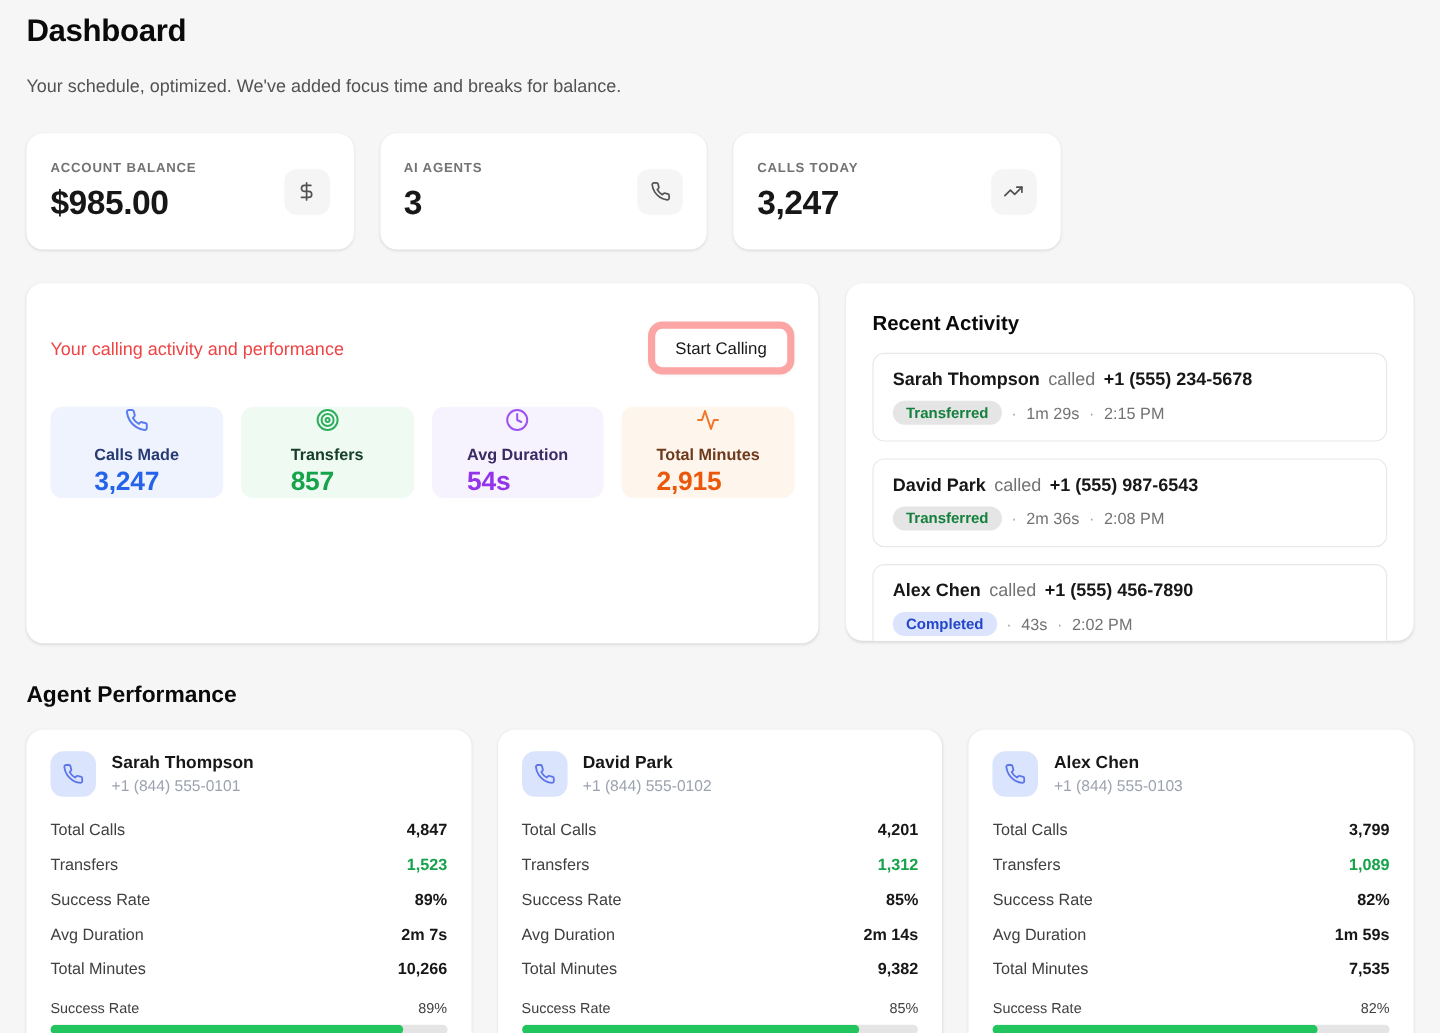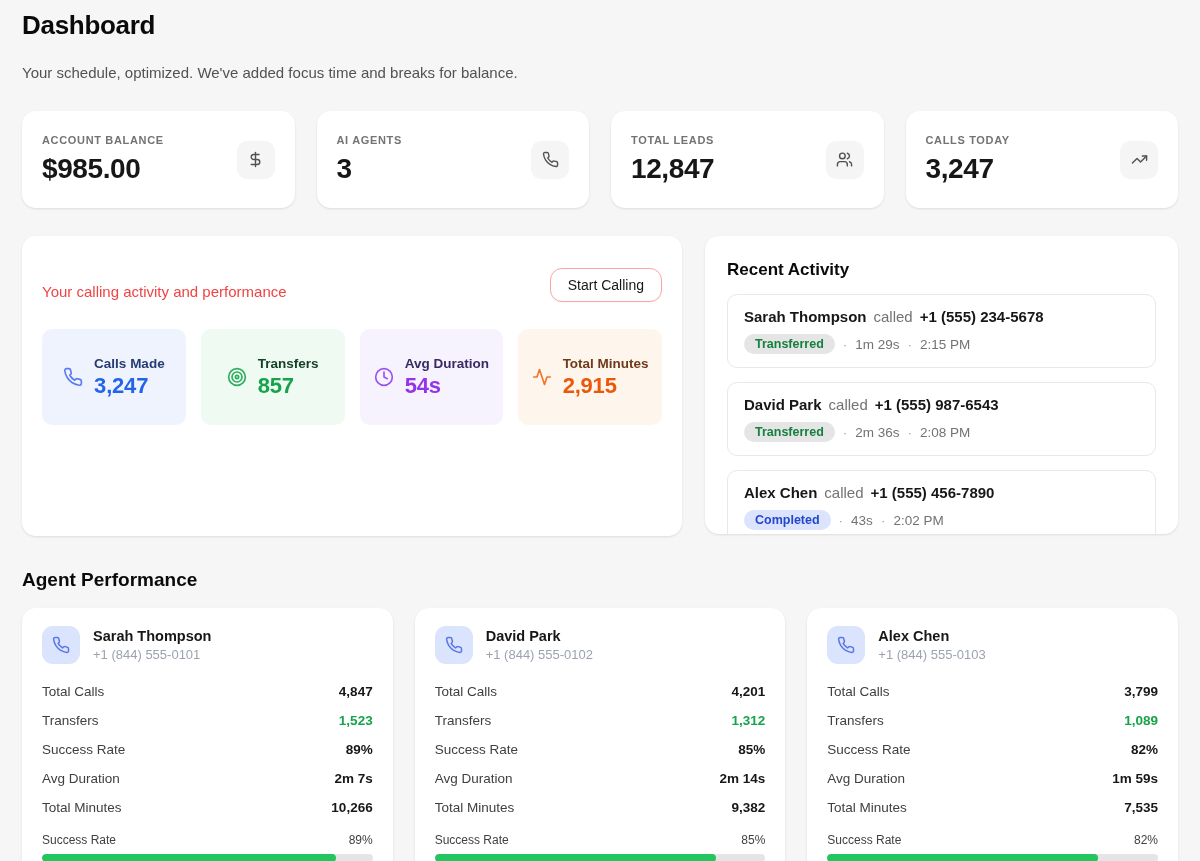--- a/index.html
+++ b/index.html
@@ -35,26 +35,26 @@
 
   
   .main-grid { display: grid; grid-template-columns: 660px 1fr; gap: 23px; margin-top: 28px; }
 
   
   .today-card { height: 300px; padding: 24px 20px; }
   .today-head { display: flex; justify-content: space-between; align-items: flex-start; }
   .today-title { font-size: 22px; font-weight: 700; color: #0a0a0a; }
   .today-subtitle { font-size: 15px; color: #ef4444; margin-top: 23px; }
   .start-btn {
-    background: #fff; border: 1px solid #fca5a5; border-radius: 12px;
+    background: #fff; border: 6px solid #fca5a5; border-radius: 12px;
     padding: 8px 17px; font-size: 14px; font-weight: 500; color: #171717;
     font-family: inherit; cursor: pointer; box-shadow: 0 1px 2px rgba(0,0,0,0.04); margin-top: 8px;
   }
   .metrics-grid { display: grid; grid-template-columns: repeat(4, 1fr); gap: 15px; margin-top: 27px; }
-  .metric { height: 96px; border-radius: 10px; display: flex; align-items: center; justify-content: center; gap: 11px; }
+  .metric { height: 76px; border-radius: 10px; display: flex; align-items: center; justify-content: center; gap: 11px; flex-direction: column; }
   .metric svg { width: 20px; height: 20px; flex: none; }
   .metric-label { font-size: 13.5px; font-weight: 600; }
   .metric-value { font-size: 22px; font-weight: 700; margin-top: 2px; letter-spacing: -0.2px; }
   .m-blue   { background: #eef3fe; }
   .m-blue   .metric-label { color: #273a72; }
   .m-blue   .metric-value { color: #2563eb; }
   .m-blue   svg { color: #5b7cf0; }
   .m-green  { background: #effaf2; }
   .m-green  .metric-label { color: #17402a; }
   .m-green  .metric-value { color: #16a34a; }
@@ -133,34 +133,20 @@
         <div class="stat-label" style="text-transform: uppercase;">AI Agents</div>
         <div class="stat-value">3</div>
       </div>
       <div class="stat-icon-box">
         <svg viewBox="0 0 24 24" fill="none" stroke="currentColor" stroke-width="2" stroke-linecap="round" stroke-linejoin="round">
             <path d="M22 16.92v3a2 2 0 0 1-2.18 2 19.79 19.79 0 0 1-8.63-3.07 19.5 19.5 0 0 1-6-6 19.79 19.79 0 0 1-3.07-8.67A2 2 0 0 1 4.11 2h3a2 2 0 0 1 2 1.72 12.84 12.84 0 0 0 .7 2.81 2 2 0 0 1-.45 2.11L8.09 9.91a16 16 0 0 0 6 6l1.27-1.27a2 2 0 0 1 2.11-.45 12.84 12.84 0 0 0 2.81.7A2 2 0 0 1 22 16.92z"></path>
           </svg>
       </div>
     </div>
 
-    <div class="card stat-card">
-      <div>
-        <div class="stat-label" style="text-transform: uppercase;">Total Leads</div>
-        <div class="stat-value">12,847</div>
-      </div>
-      <div class="stat-icon-box">
-        <svg viewBox="0 0 24 24" fill="none" stroke="currentColor" stroke-width="2" stroke-linecap="round" stroke-linejoin="round">
-            <path d="M16 21v-2a4 4 0 0 0-4-4H6a4 4 0 0 0-4 4v2"></path>
-            <circle cx="9" cy="7" r="4"></circle>
-            <path d="M22 21v-2a4 4 0 0 0-3-3.87"></path>
-            <path d="M16 3.13a4 4 0 0 1 0 7.75"></path>
-          </svg>
-      </div>
-    </div>
 
     <div class="card stat-card">
       <div>
         <div class="stat-label" style="text-transform: uppercase;">Calls Today</div>
         <div class="stat-value">3,247</div>
       </div>
       <div class="stat-icon-box">
         <svg viewBox="0 0 24 24" fill="none" stroke="currentColor" stroke-width="2" stroke-linecap="round" stroke-linejoin="round">
             <polyline points="22 7 13.5 15.5 8.5 10.5 2 17"></polyline>
             <polyline points="16 7 22 7 22 13"></polyline>

